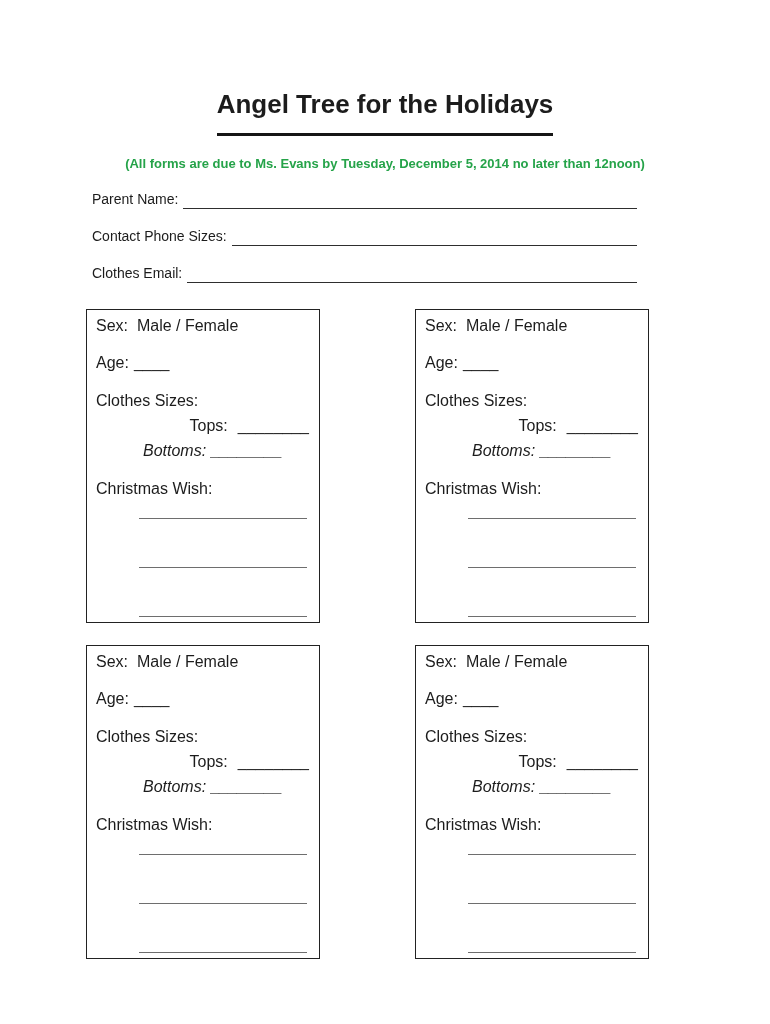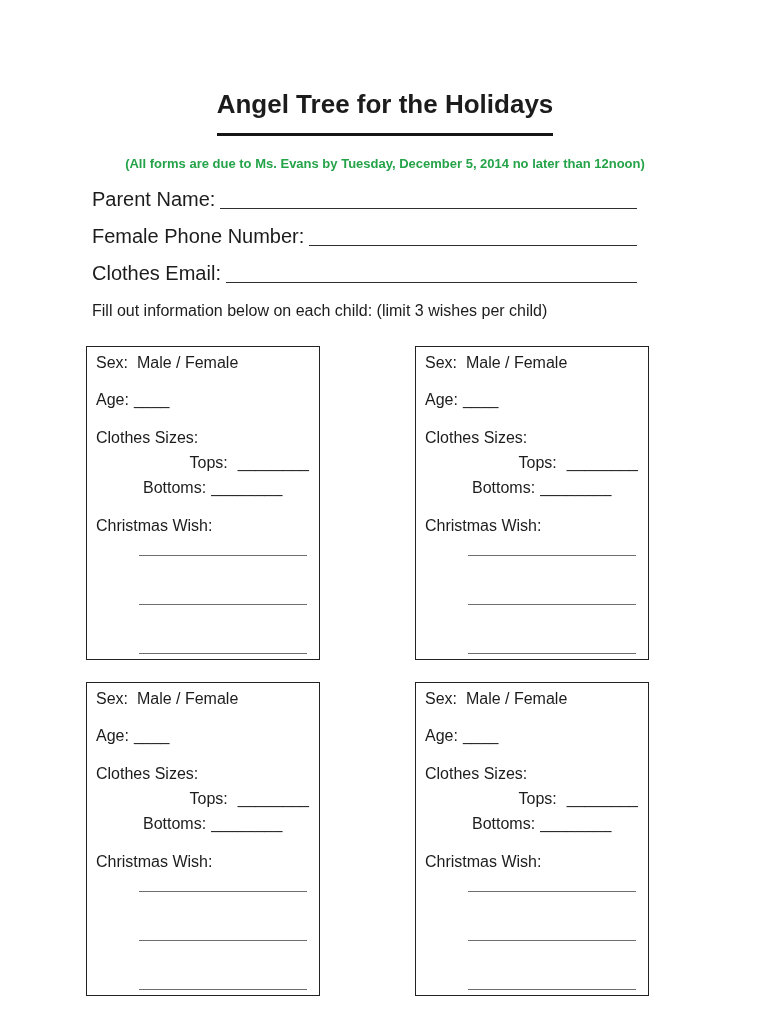--- a/index.html
+++ b/index.html
@@ -42,21 +42,21 @@
 
   .fields {
     margin: 14px 0 0 92px;
     width: 545px;
   }
   .field-row {
     display: flex;
     align-items: flex-end;
     height: 19px;
     margin-top: 18px;
-    font-size: 20px;
+    font-size: 14px;
     line-height: 19px;
   }
   .field-label { flex: 0 0 auto; }
   .field-line {
     flex: 1 1 auto;
     margin-left: 5px;
     height: 18px;
     border-bottom: 1px solid #2e2e2e;
   }
 
@@ -79,21 +79,21 @@
     width: 234px;
     height: 314px;
     border: 1.5px solid #222222;
     padding: 6px 10px 0 9px;
     font-size: 16px;
   }
   .row { line-height: 19px; }
   .row.age     { margin-top: 18px; }
   .row.clothes { margin-top: 19px; }
   .row.tops    { margin-top: 6px;  margin-left: 47px; text-align: right; }
-  .row.bottoms { margin-top: 6px;  margin-left: 47px; }
+  .row.bottoms { margin-top: 6px;  margin-left: 47px; font-style: italic; }
   .row.wish    { margin-top: 19px; }
   .blank { letter-spacing: 0; }
   .age .blank     { margin-left: 5px; }
   .tops .blank    { margin-left: 10px; }
   .bottoms .blank { margin-left: 5px; }
 
   .wish-line {
     height: 0;
     border-top: 1px solid #6e6e6e;
     margin-left: 43px;
@@ -112,30 +112,29 @@
   </div>
 
   <p class="due-note" data-bind="doc.due_note" style="color: rgb(37, 163, 73);">(All forms are due to Ms. Evans by Tuesday, December 5, 2014 no later than 12noon)</p>
 
   <div class="fields">
     <div class="field-row">
       <span class="field-label" data-bind="doc.fields.0.label">Parent Name:</span>
       <span class="field-line"></span>
     </div>
     <div class="field-row">
-      <span class="field-label" data-bind="doc.fields.1.label">Female Phone Number:</span>
+      <span class="field-label" data-bind="doc.fields.1.label">Contact Phone Sizes:</span>
       <span class="field-line"></span>
     </div>
     <div class="field-row">
       <span class="field-label" data-bind="doc.fields.2.label">Clothes Email:</span>
       <span class="field-line"></span>
     </div>
   </div>
 
-  <p class="instruction" data-bind="doc.instruction">Fill out information below on each child: (limit 3 wishes per child)</p>
 
   <div class="cards">
 
     <div class="card">
       <div class="row sex">
         <span data-bind="child_card.sex_label">Sex:  Male / Female</span>
       </div>
       <div class="row age">
         <span data-bind="child_card.age_label">Age:</span><span class="blank" data-bind="child_card.age_blank">____</span>
       </div>

